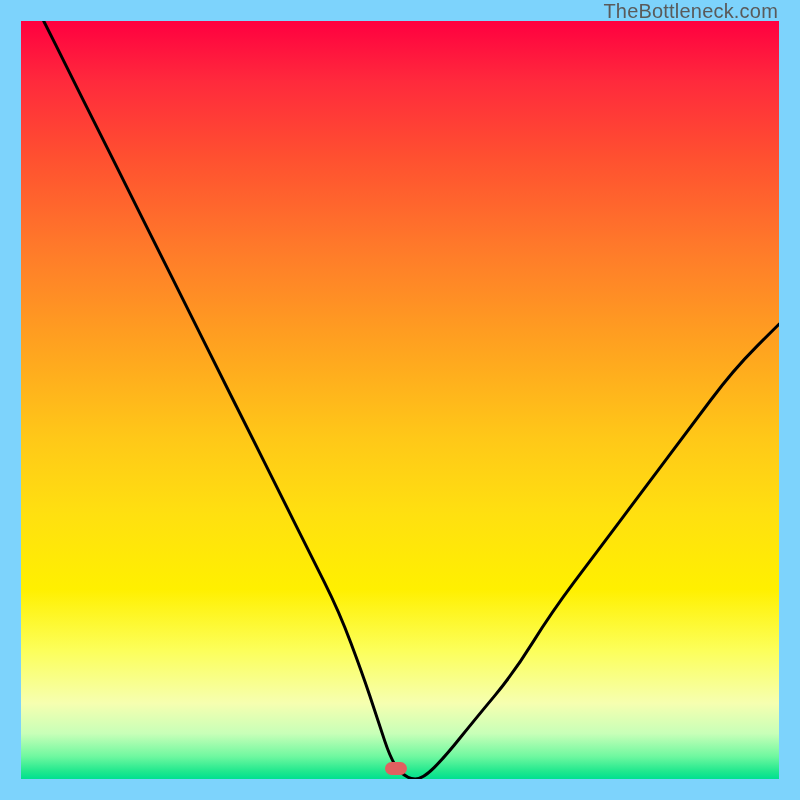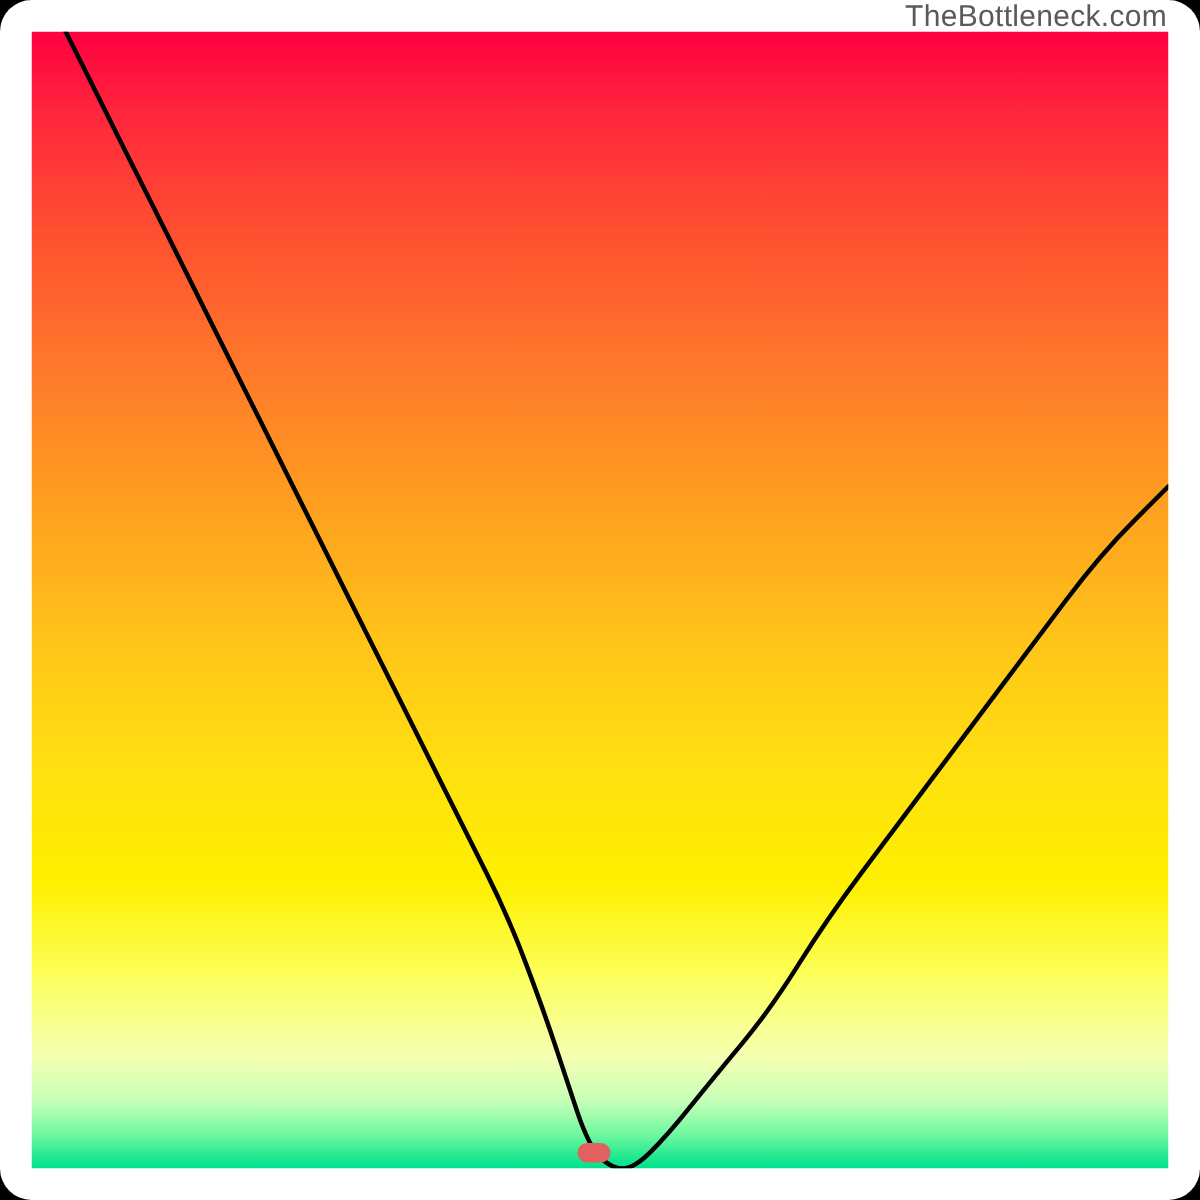--- a/index.html
+++ b/index.html
@@ -7,22 +7,21 @@
     padding: 0;
     width: 800px;
     height: 800px;
     background: #000;
     overflow: hidden;
   }
   .frame {
     position: relative;
     width: 800px;
     height: 800px;
-    background: #ffffff;
-    border-radius: 21px;
+    background: #7dd3fc;
   }
   .plot-area {
     position: absolute;
     left: 21px;
     top: 21px;
     width: 758px;
     height: 758px;
     overflow: hidden;
   }
   .gradient {

